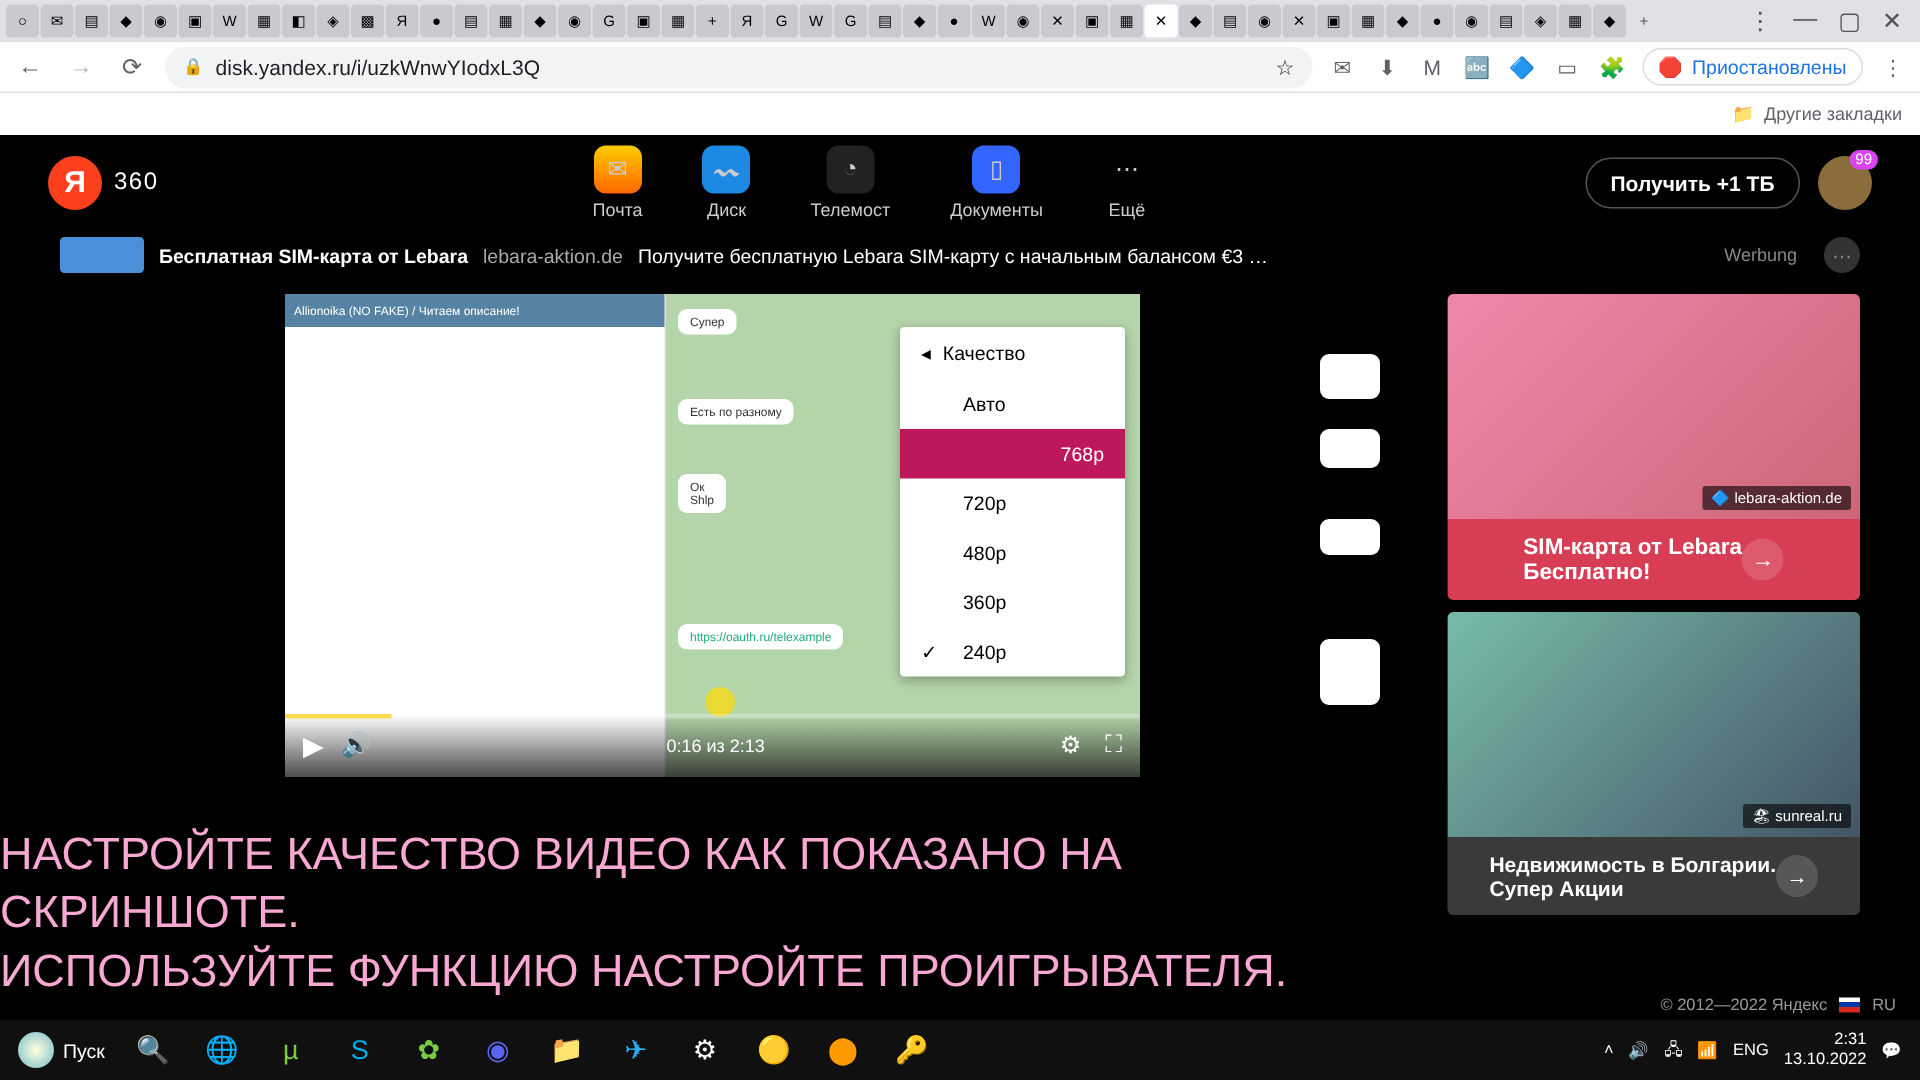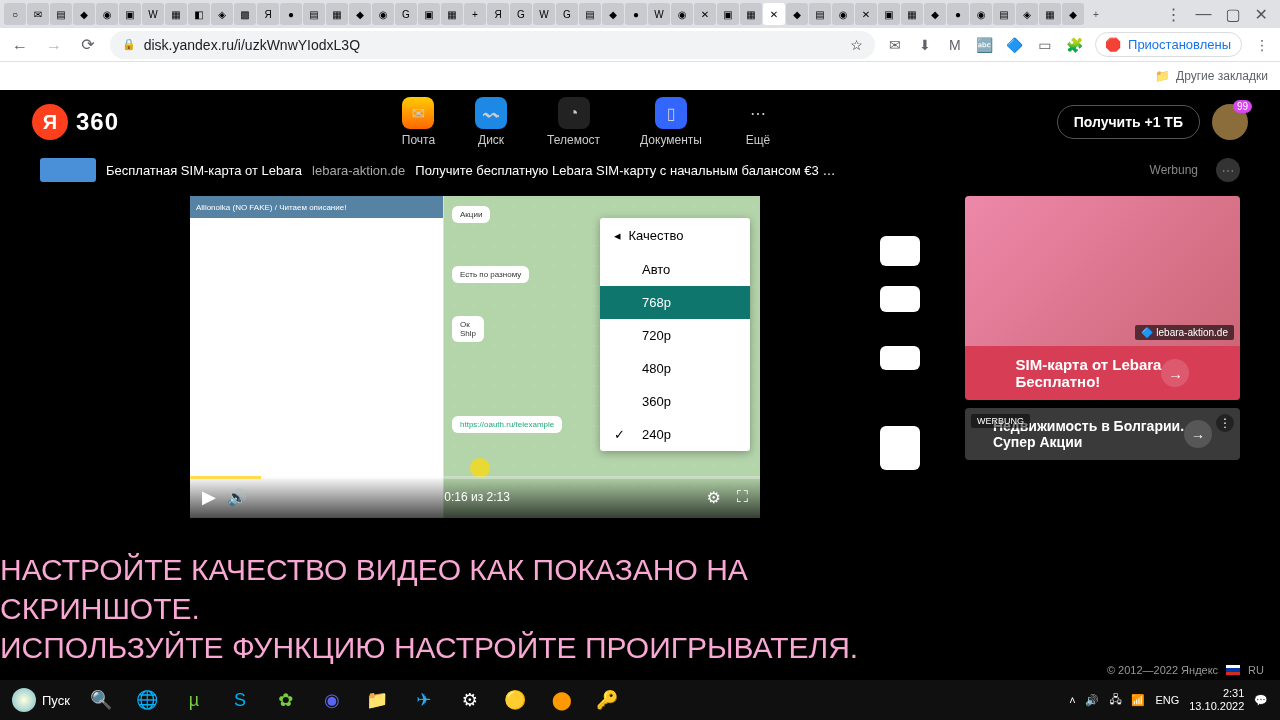--- a/index.html
+++ b/index.html
@@ -20,54 +20,54 @@
 .pause-btn { border: 1px solid #dadce0; border-radius: 16px; padding: 4px 10px; color: #1a73e8; font-size: 13px; display: flex; align-items: center; gap: 6px; }
 .bookmarks-bar { height: 28px; background: #fff; display: flex; align-items: center; justify-content: flex-end; padding: 0 12px; font-size: 12px; color: #5f6368; gap: 6px; }
 
 
 .page { position: absolute; top: 90px; left: 0; right: 0; bottom: 40px; background: #000; color: #fff; }
 
 
 .y-header { height: 64px; display: flex; align-items: center; padding: 0 32px; }
 .y-logo { display: flex; align-items: center; gap: 8px; }
 .y-logo .circle { width: 36px; height: 36px; background: #fc3f1d; border-radius: 50%; display: flex; align-items: center; justify-content: center; font-weight: bold; font-size: 20px; color: #fff; }
-.y-logo .txt { font-size: 24px; font-weight: 700; letter-spacing: 1px; }
+.y-logo .txt { font-size: 16px; font-weight: 400; letter-spacing: 1px; }
 .y-apps { display: flex; gap: 40px; margin: 0 auto; }
 .y-app { display: flex; flex-direction: column; align-items: center; gap: 4px; font-size: 12px; color: #ccc; }
 .y-app .appico { width: 32px; height: 32px; border-radius: 8px; display: flex; align-items: center; justify-content: center; font-size: 16px; }
 .y-right { display: flex; align-items: center; gap: 12px; }
 .y-plus { border: 1px solid #555; border-radius: 20px; padding: 8px 16px; font-size: 14px; font-weight: bold; }
 .y-avatar { width: 36px; height: 36px; border-radius: 50%; background: #8a6d3b; position: relative; }
 .y-avatar .badge { position: absolute; top: -4px; right: -4px; background: #d946ef; border-radius: 8px; font-size: 10px; padding: 1px 4px; }
 
 
 .ad-strip { height: 32px; display: flex; align-items: center; padding: 0 40px; gap: 10px; font-size: 13px; }
 .ad-strip .thumb { width: 56px; height: 24px; background: #4a90d9; border-radius: 3px; }
-.ad-strip .bold { font-weight: normal; }
+.ad-strip .bold { font-weight: bold; }
 .ad-strip .spacer { flex: 1; }
 .ad-strip .werbung { color: #888; font-size: 12px; margin-right: 8px; }
 .ad-strip .dots { width: 24px; height: 24px; border-radius: 50%; background: #333; display: flex; align-items: center; justify-content: center; color: #888; }
 
 
 .content-row { display: flex; padding: 10px 40px 0 40px; gap: 20px; }
 
 
 .player { width: 570px; height: 322px; background: #e8ebee; position: relative; margin-left: 150px; }
 .player-body { position: absolute; inset: 0; display: flex; }
 .tg-sidebar { width: 254px; background: #fff; border-right: 1px solid #ddd; }
 .tg-header { height: 22px; background: #5682a3; color: #fff; font-size: 8px; display: flex; align-items: center; padding: 0 6px; }
 .tg-chat { flex: 1; background: #b4d4aa; position: relative; background-image: radial-gradient(circle, rgba(255,255,255,.1) 1px, transparent 1px); background-size: 20px 20px; }
 .tg-msg { position: absolute; background: #fff; border-radius: 6px; padding: 4px 8px; font-size: 8px; color: #333; }
 .yellow-dot { position: absolute; width: 20px; height: 20px; border-radius: 50%; background: rgba(255,220,0,.7); left: 280px; top: 262px; }
 
 
 .quality-menu { position: absolute; right: 10px; top: 22px; width: 150px; background: #fff; border-radius: 3px; box-shadow: 0 2px 8px rgba(0,0,0,.3); color: #000; font-size: 13px; overflow: hidden; }
 .quality-menu .qhdr { padding: 10px 14px; display: flex; align-items: center; gap: 8px; font-weight: normal; }
 .quality-menu .qitem { padding: 9px 14px 9px 42px; position: relative; }
-.quality-menu .qitem.sel { background: #0f766e; color: #fff; }
+.quality-menu .qitem.sel { background: #be185d; color: #fff; text-align: right; }
 .quality-menu .qitem .check { position: absolute; left: 14px; }
 
 
 .player-controls { position: absolute; left: 0; right: 0; bottom: 0; height: 42px; background: linear-gradient(transparent, rgba(0,0,0,.7)); display: flex; align-items: center; padding: 0 12px; gap: 12px; color: #fff; font-size: 12px; }
 .progress { position: absolute; left: 0; right: 0; top: 0; height: 3px; background: rgba(255,255,255,.3); }
 .progress .fill { height: 100%; width: 12.5%; background: #ffdb4d; }
 .play-btn { font-size: 18px; }
 .vol-btn { font-size: 16px; }
 .time-row { flex: 1; text-align: center; }
 .ctrl-right { display: flex; gap: 16px; font-size: 16px; }
@@ -240,21 +240,21 @@
   </div>
 
   <div class="content-row">
 
     <div class="player">
       <div class="player-body">
         <div class="tg-sidebar">
           <div class="tg-header">Allionoika (NO FAKE) / Читаем описание!</div>
         </div>
         <div class="tg-chat">
-          <div class="tg-msg" style="left:8px;top:10px">Акции</div>
+          <div class="tg-msg" style="left:8px;top:10px">Супер</div>
           <div class="tg-msg" style="left:8px;top:70px">Есть по разному</div>
           <div class="tg-msg" style="left:8px;top:120px;white-space:pre">Ок
 Shlp</div>
           <div class="tg-msg" style="left:8px;top:220px;color:#2a7">https://oauth.ru/telexample</div>
           <div class="tg-msg" style="right:-160px;top:40px;width:40px;height:30px"></div>
           <div class="tg-msg" style="right:-160px;top:90px;width:40px;height:26px"></div>
           <div class="tg-msg" style="right:-160px;top:150px;width:40px;height:24px"></div>
           <div class="tg-msg" style="right:-160px;top:230px;width:40px;height:44px"></div>
         </div>
       </div>
@@ -298,20 +298,23 @@
           <div>
               <div>SIM-карта от Lebara</div>
               <div>Бесплатно!</div>
             </div>
           <div class="arrow">→</div>
         </div>
       </div>
       <div class="side-ad second">
         <div class="werbung-tag">WERBUNG</div>
         <div class="menu-dots">⋮</div>
+        <div class="img">
+            <div class="domain-tag">🏖 <span>sunreal.ru</span></div>
+          </div>
         <div class="caption">
           <div>
               <div>Недвижимость в Болгарии.</div>
               <div>Супер Акции</div>
             </div>
           <div class="arrow">→</div>
         </div>
       </div>
     </div>
   </div>

